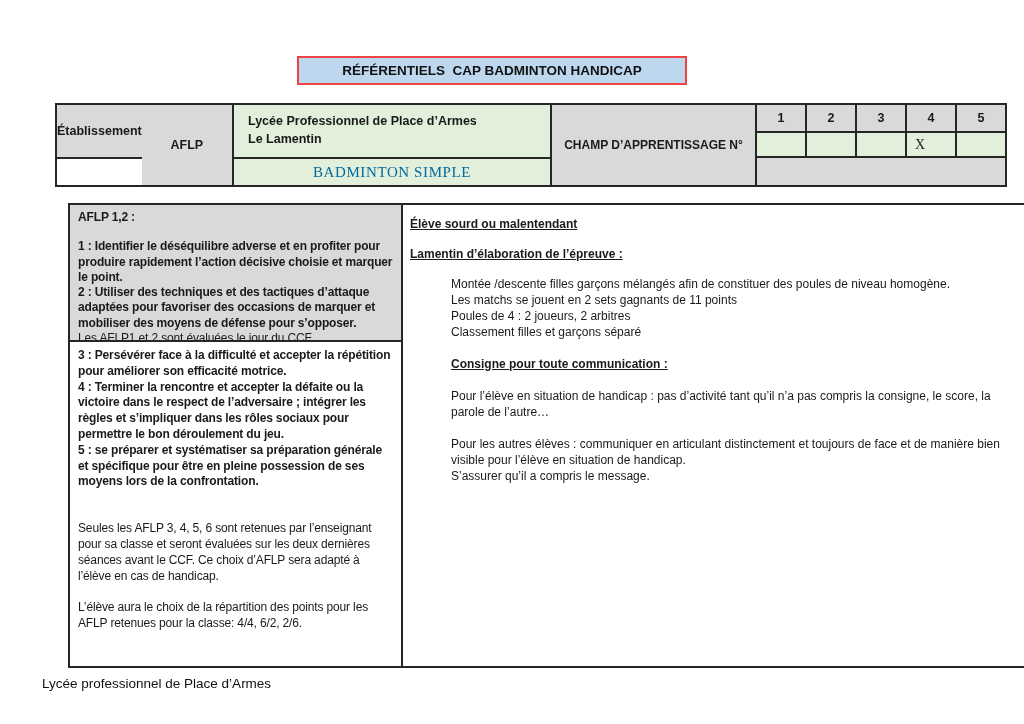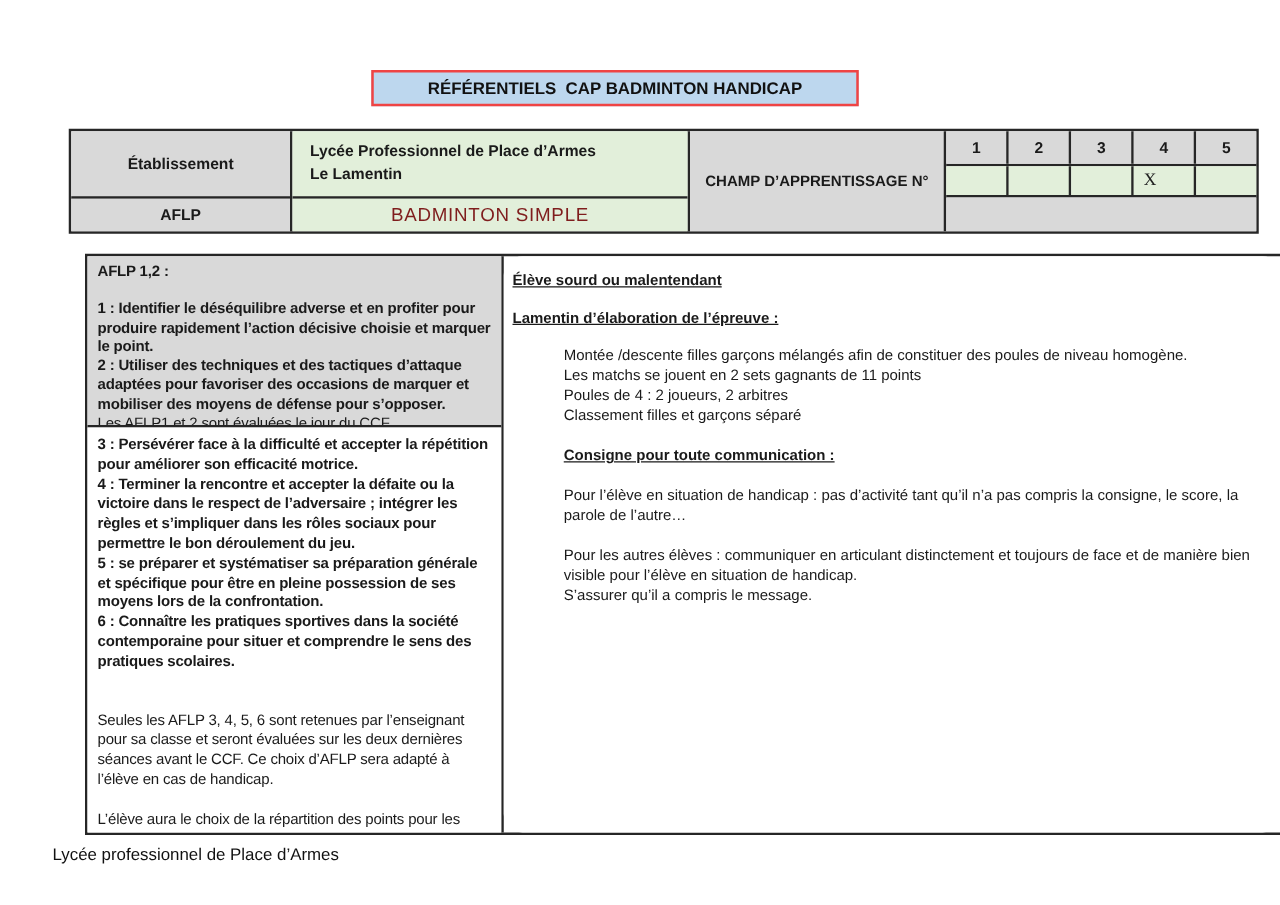--- a/index.html
+++ b/index.html
@@ -15,30 +15,30 @@
     background:#BDD7EE; border:2px solid #ef4444;
     display:flex; align-items:center; justify-content:center;
     font-weight:bold; font-size:13.5px; white-space:pre; color:#111;
   }
 
   
   .header-table {
     position:absolute; left:55px; top:103px; width:952px; height:84px;
     border:2px solid #262626; display:flex; font-size:12.5px;
   }
-  .label-col { width:177px; display:flex; flex-direction:column; border-right:2px solid #262626; }
+  .label-col { width:177px; display:flex; flex-direction:row; border-right:2px solid #262626; }
   .cell-etab-label { height:54px; border-bottom:2px solid #262626; background:#D9D9D9;
     display:flex; align-items:center; justify-content:center; font-weight:bold; }
   .cell-apsa-label { flex:1; background:#D9D9D9;
     display:flex; align-items:center; justify-content:center; font-weight:bold; }
   .value-col { width:318px; display:flex; flex-direction:column; border-right:2px solid #262626; }
   .cell-etab-value { height:54px; border-bottom:2px solid #262626; background:#E2EFDA;
     padding:7px 14px; font-weight:bold; line-height:18px; }
   .cell-apsa-value { flex:1; background:#E2EFDA; display:flex; align-items:center; justify-content:center;
-    font-family:Liberation Sans, sans-serif; font-size:15px; letter-spacing:0.6px; color:#7f1d1d; }
+    font-family:Liberation Serif, serif; font-size:15px; letter-spacing:0.6px; color:#0369a1; }
   .champ-col { width:205px; background:#D9D9D9; border-right:2px solid #262626;
     display:flex; align-items:center; justify-content:center; text-align:center;
     font-weight:bold; font-size:12px; padding:0 10px; }
   .nums-col { flex:1; display:flex; flex-direction:column; }
   .num-row { height:28px; display:flex; border-bottom:2px solid #262626; }
   .num-cell { flex:1; background:#D9D9D9; border-right:2px solid #262626;
     display:flex; align-items:center; justify-content:center; font-weight:bold; }
   .num-cell:last-child { border-right:none; }
   .mark-row { height:25px; display:flex; border-bottom:2px solid #262626; }
   .mark-cell { flex:1; background:#E2EFDA; border-right:2px solid #262626;
@@ -128,21 +128,20 @@
     <div class="aflp12-cell">
       <p>AFLP 1,2 :</p>
       <p class="gap">1 : Identifier le déséquilibre adverse et en profiter pour produire rapidement l’action décisive choisie et marquer le point.</p>
       <p>2 : Utiliser des techniques et des tactiques d’attaque adaptées pour favoriser des occasions de marquer et mobiliser des moyens de défense pour s’opposer.</p>
       <p class="reg">Les AFLP1 et 2 sont évaluées le jour du CCF</p>
     </div>
     <div class="aflp36-cell">
       <p>3 : Persévérer face à la difficulté et accepter la répétition pour améliorer son efficacité motrice.</p>
       <p>4 : Terminer la rencontre et accepter la défaite ou la victoire dans le respect de l’adversaire ; intégrer les règles et s’impliquer dans les rôles sociaux pour permettre le bon déroulement du jeu.</p>
       <p>5 : se préparer et systématiser sa préparation générale et spécifique pour être en pleine possession de ses moyens lors de la confrontation.</p>
-      <p>6 : Connaître les pratiques sportives dans la société contemporaine pour situer et comprendre le sens des pratiques scolaires.</p>
       <p class="reg gap3">Seules les AFLP 3, 4, 5, 6 sont retenues par l’enseignant pour sa classe et seront évaluées sur les deux dernières séances avant le CCF. Ce choix d’AFLP sera adapté à l’élève en cas de handicap.</p>
       <p class="reg gap2">L’élève aura le choix de la répartition des points pour les AFLP retenues pour la classe: 4/4, 6/2, 2/6.</p>
     </div>
   </div>
   <div class="right-col">
     <p class="b u">Élève sourd ou malentendant</p>
     <p class="b u gap">Lamentin d’élaboration de l’épreuve :</p>
     <div class="indent gap">
       <p>Montée /descente filles garçons mélangés afin de constituer des poules de niveau homogène.</p>
       <p>Les matchs se jouent en 2 sets gagnants de 11 points</p>

